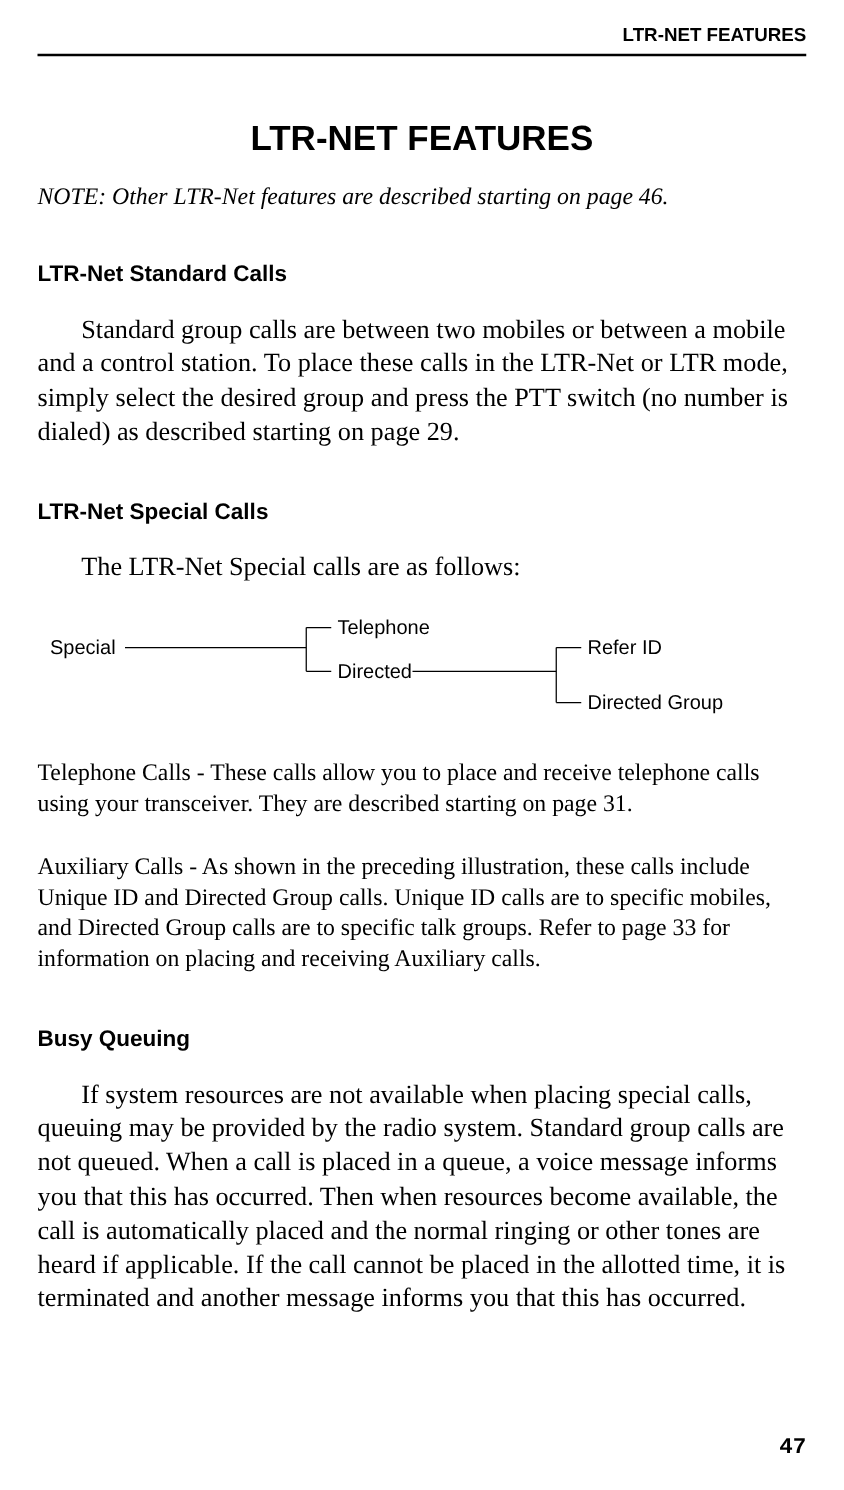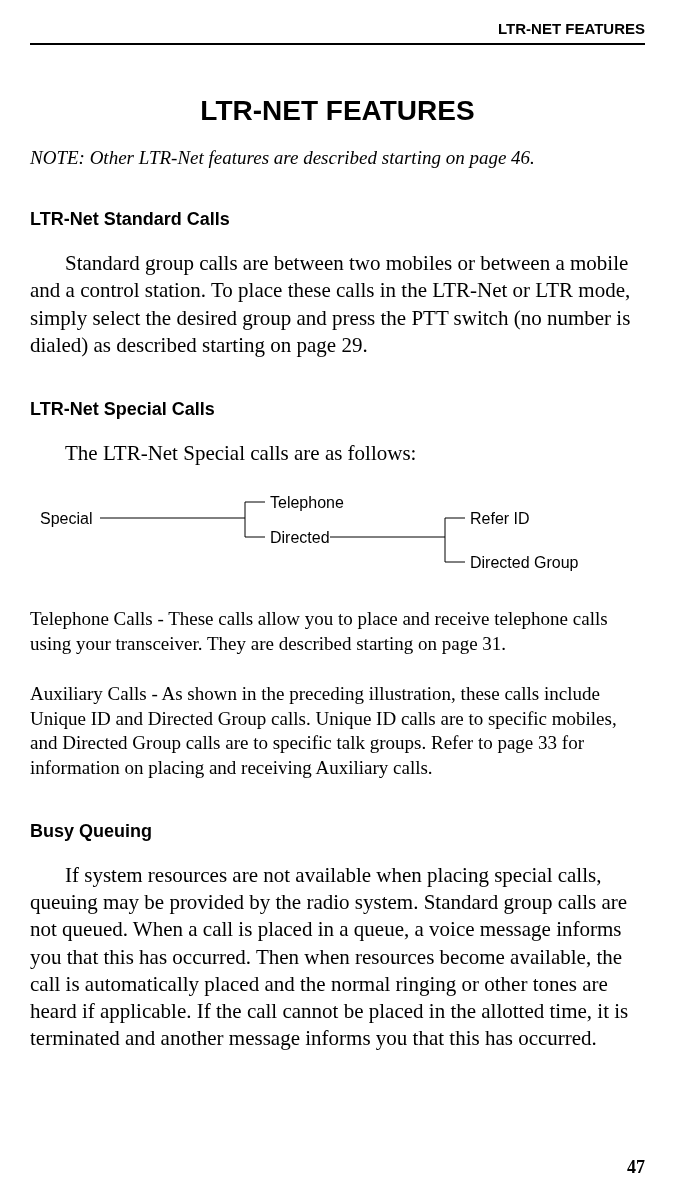--- a/index.html
+++ b/index.html
@@ -67,23 +67,23 @@
     .diagram-label {
       position: absolute;
     }
     .diagram svg {
       position: absolute;
       top: 0;
       left: 0;
     }
     .page-number {
       position: absolute;
-      bottom: 14px;
+      bottom: 24px;
       right: 30px;
-      font-family: Liberation Serif, serif;
+      font-family: Liberation Mono, monospace;
       font-weight: bold;
       font-size: 18px;
     }
   </style>
 </head>
 <body>
 
 <div class="header-label">LTR-NET FEATURES</div>
 
 <h1 class="title">LTR-NET FEATURES</h1>

